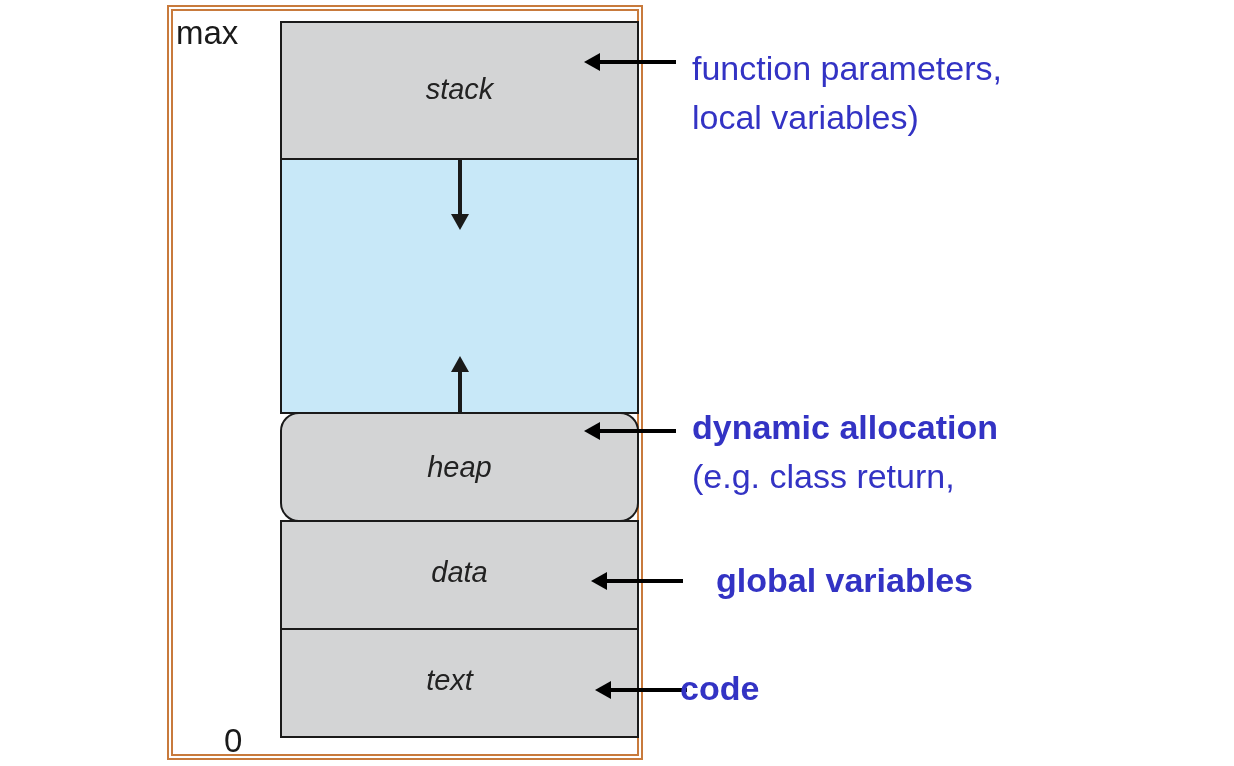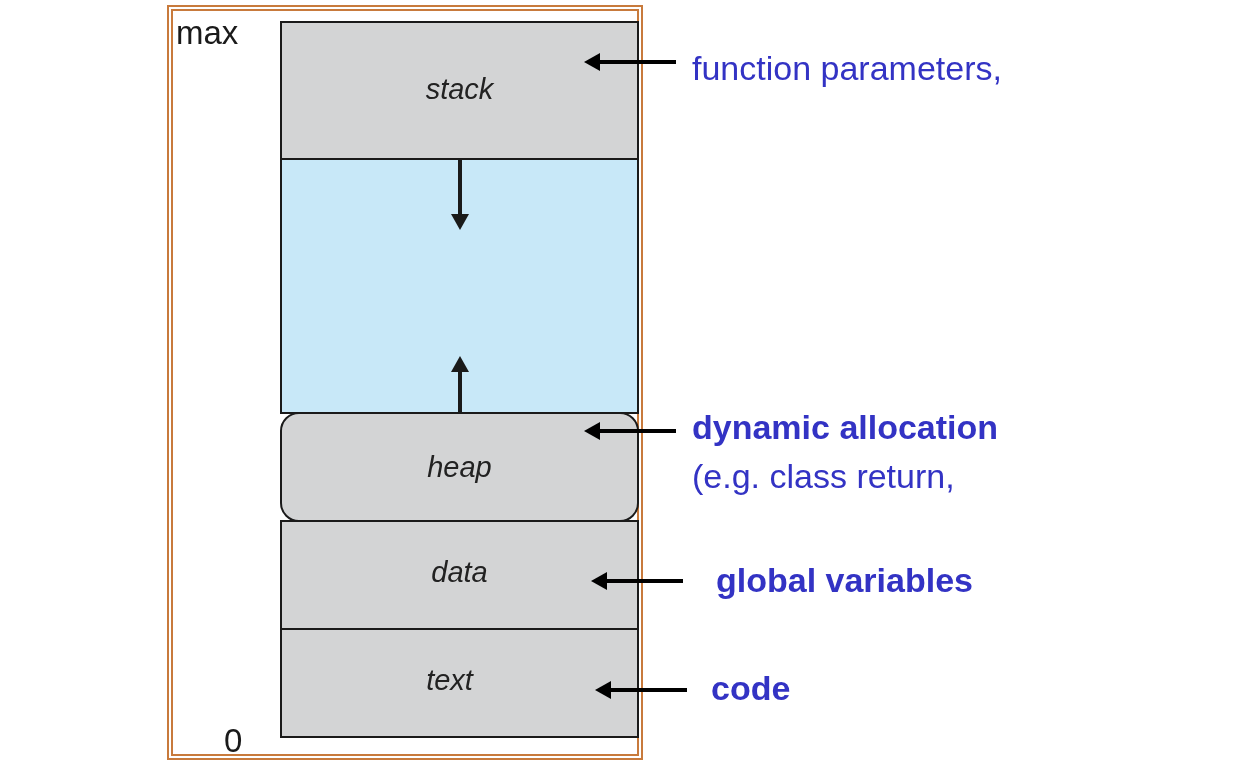--- a/index.html
+++ b/index.html
@@ -51,26 +51,27 @@
 <div class="varrow down" style="left:458px; top:160px; height:56px;"></div>
 <div class="varrow up" style="left:458px; top:370px; height:42px;"></div>
 
 <div class="harrow" style="left:598px; top:60px; width:78px;"></div>
 <div class="harrow" style="left:598px; top:429px; width:78px;"></div>
 <div class="harrow" style="left:605px; top:579px; width:78px;"></div>
 <div class="harrow" style="left:609px; top:688px; width:78px;"></div>
 
 <div class="note" style="left:692px; top:44px;">
   <div>function parameters,</div>
+  <div>local variables)</div>
 </div>
 
 <div class="note" style="left:692px; top:403px;">
   <div><b>dynamic allocation</b></div>
   <div>(e.g. class return,</div>
 </div>
 
 <div class="note" style="left:716px; top:556px;">
   <b>global variables</b>
 </div>
 
-<div class="note" style="left:711px; top:664px;">
+<div class="note" style="left:680px; top:664px;">
   <b>code</b>
 </div>
 
 </body></html>

